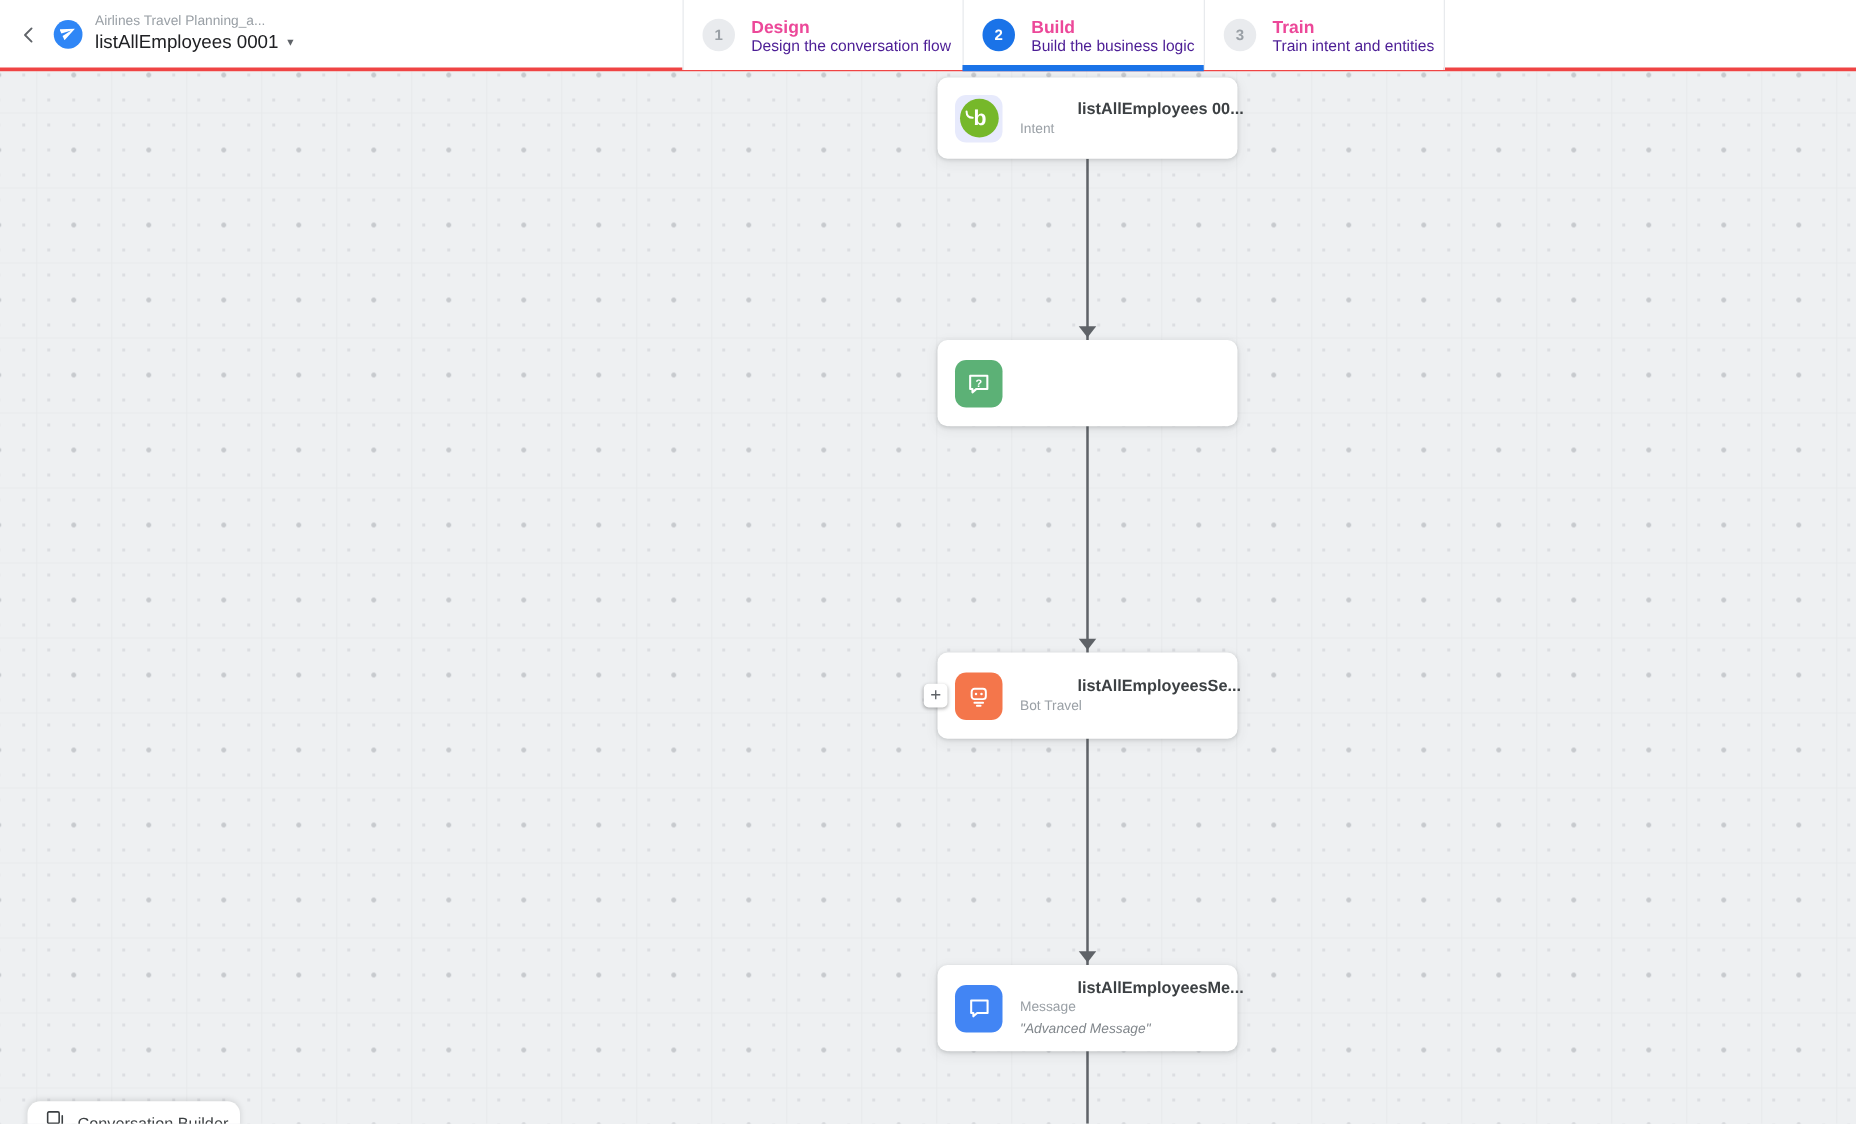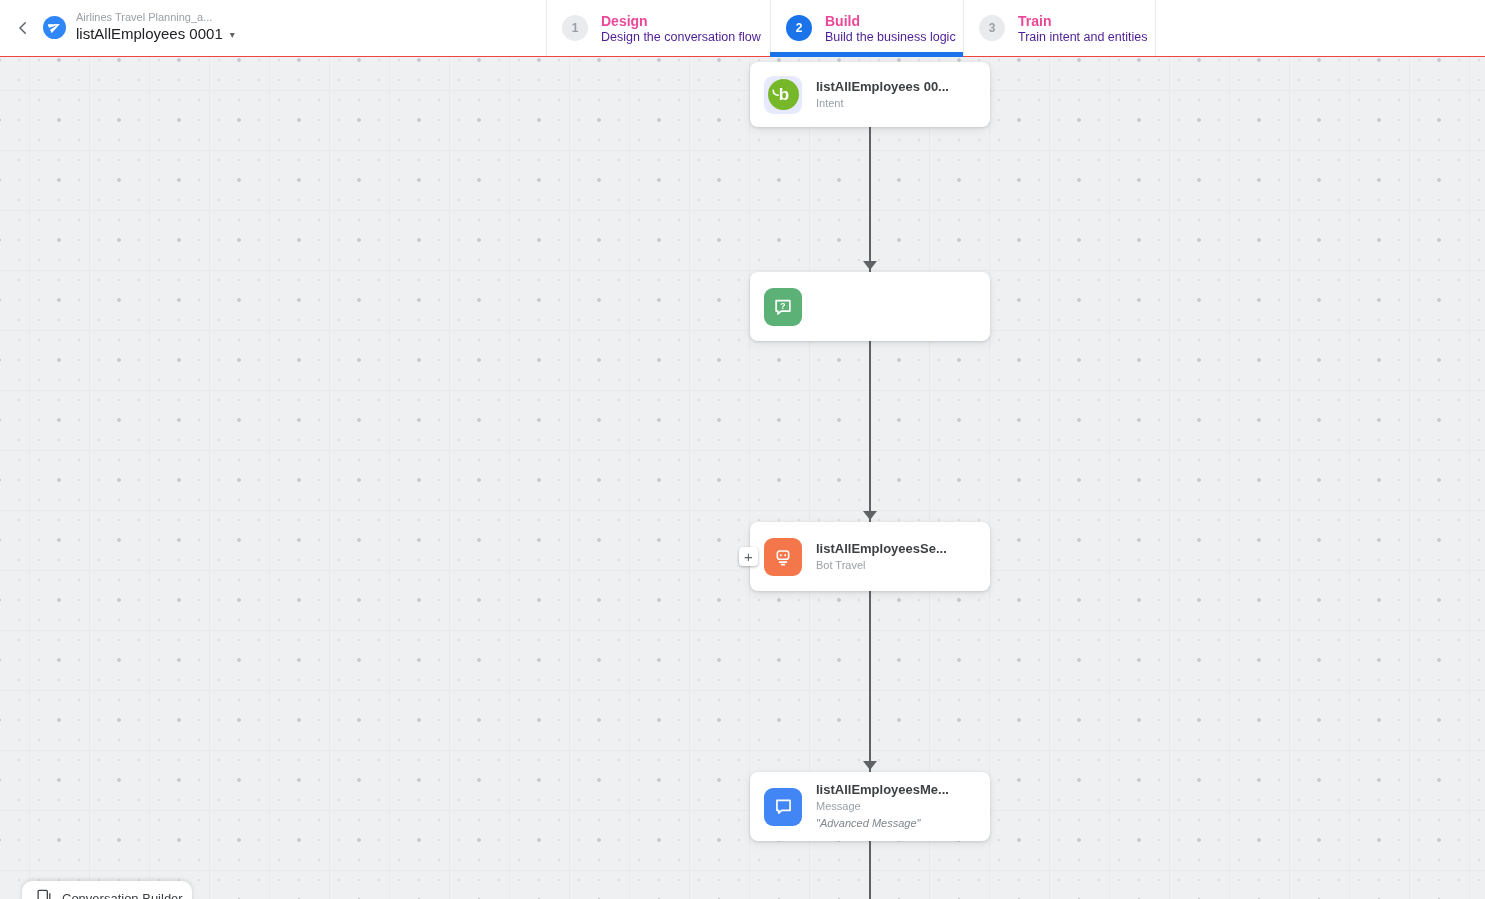--- a/index.html
+++ b/index.html
@@ -1,21 +1,21 @@
 <!DOCTYPE html>
 <html><head>
 <meta charset="utf-8">
 <style>
   * { margin:0; padding:0; box-sizing:border-box; }
   html,body { width:1485px; height:899px; overflow:hidden;
     font-family:"Liberation Sans", sans-serif; background:#eef0f2; position:relative; }
 
   
   .header { position:absolute; top:0; left:0; width:1485px; height:57px;
-    background:#ffffff; border-bottom:1px solid #ef4444; z-index:20; }
+    background:#ffffff; border-bottom:3px solid #ef4444; z-index:20; }
   .back-btn { position:absolute; left:10px; top:16px; width:26px; height:26px;
     display:flex; align-items:center; justify-content:center; cursor:pointer; background:none; border:none; }
   .avatar { position:absolute; left:43px; top:16px; width:23px; height:23px; border-radius:50%;
     background:#2f86f6; display:flex; align-items:center; justify-content:center; }
   .title-block { position:absolute; left:76px; top:10px; line-height:1.3; }
   .app-subtitle { font-size:11px; color:#9aa0a6; }
   .task-title { font-size:15px; color:#202124; font-weight:400; display:flex; align-items:center; gap:7px; cursor:pointer; }
   .caret { font-size:10px; color:#5f6368; }
 
   .step { position:absolute; top:0; height:56px; border-left:1px solid #e8eaed;
@@ -61,21 +61,21 @@
 
   .node-icon { width:38px; height:38px; border-radius:9px; flex:none;
     display:flex; align-items:center; justify-content:center; }
   .intent-wrap { background:#e7eafc; }
   .intent-circle { width:31px; height:31px; border-radius:50%;
     display:flex; align-items:center; justify-content:center; position:relative; }
   .intent-b { color:#fff; font-weight:700; font-size:17px; margin-left:2px; margin-top:1px; }
   .intent-leaf { position:absolute; left:3px; top:4px; }
 
   .node-text { line-height:1.25; min-width:0; }
-  .node-title { font-size:13px; font-weight:700; color:#3c4043; white-space:nowrap; }
+  .node-title { font-size:13px; font-weight:700; color:#3c4043; white-space:nowrap;margin-left:46px; }
   .node-sub { font-size:11px; color:#9aa0a6; margin-top:2px; }
   .node-quote { font-size:11px; font-style:italic; color:#80868b; margin-top:3px; white-space:nowrap; }
 
   .add-btn { position:absolute; left:739px; top:547px; width:19px; height:19px; background:#ffffff;
     border:none; border-radius:4px; box-shadow:0 1px 3px rgba(0,0,0,.3);
     display:flex; align-items:center; justify-content:center;
     font-size:15px; color:#5f6368; z-index:6; cursor:pointer; line-height:1; }
 
   
   .bottom-tab { position:absolute; left:22px; top:881px; width:170px; height:34px; background:#ffffff;

